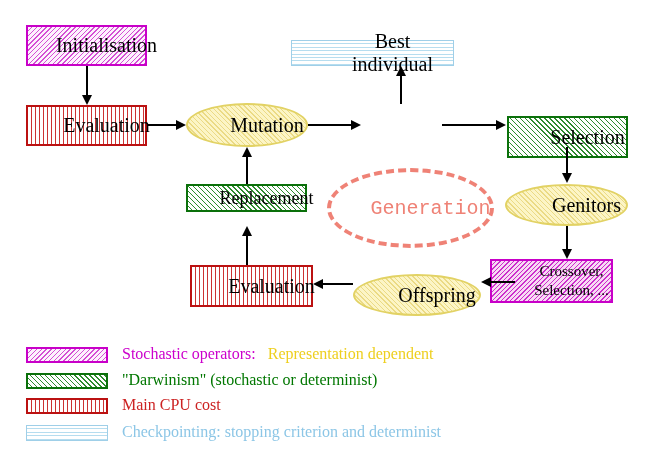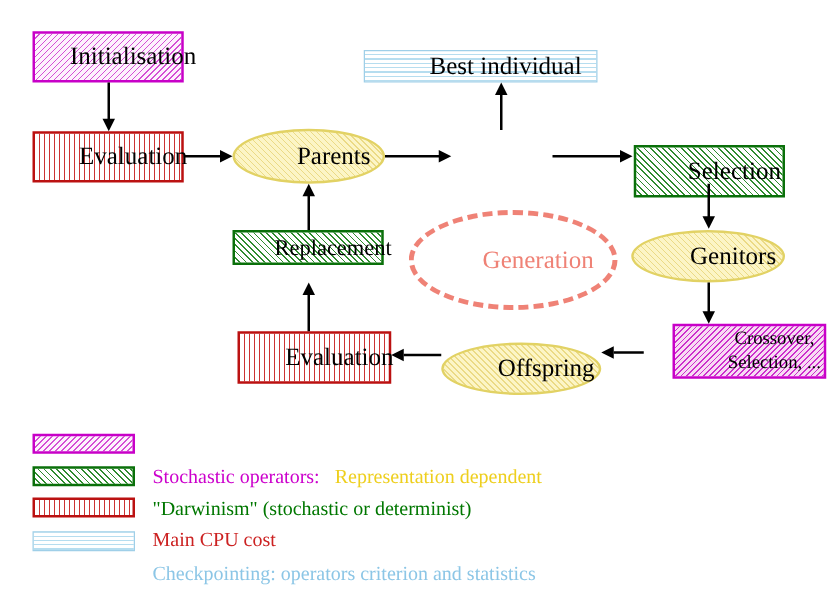--- a/index.html
+++ b/index.html
@@ -33,78 +33,78 @@
     border:1px solid #9fcfe8;
   }
   .p-yellow {
     background:repeating-linear-gradient(45deg,#fcf5c6 0 2.4px,#eBDa85 2.4px 3.4px);
     border:2px solid #e2d264;
   }
   .ellipse { border-radius:50%; }
   .rounded { border-radius:11px; border-width:2px; }
   .dashed-cycle {
     border:4px dashed #ef8276; border-radius:50%;
-    color:#ef8276; background:transparent;
+    color:#ef8276; background:transparent;font-family:Liberation Mono, monospace;
   }
   .twoline { flex-direction:column; font-size:15px; line-height:1.3; }
   
   .ln { position:absolute; background:#000; }
   .ah { position:absolute; width:0; height:0; }
   .ah-right { border-top:5px solid transparent; border-bottom:5px solid transparent; border-left:10px solid #000; }
   .ah-left  { border-top:5px solid transparent; border-bottom:5px solid transparent; border-right:10px solid #000; }
   .ah-up    { border-left:5px solid transparent; border-right:5px solid transparent; border-bottom:10px solid #000; }
   .ah-down  { border-left:5px solid transparent; border-right:5px solid transparent; border-top:10px solid #000; }
   
   .swatch { position:absolute; left:26px; width:82px; height:16px; box-sizing:border-box; }
-  .legend-text { position:absolute; left:122px; font-size:16px; white-space:nowrap;margin-top:28px; }
+  .legend-text { position:absolute; left:122px; font-size:16px; white-space:nowrap; }
   .lg-magenta { color:#cc00cc; }
   .lg-gold    { color:#eecf1e; margin-left:12px; }
   .lg-green   { color:#007700; }
   .lg-red     { color:#cc2222;text-align:center; }
   .lg-cyan    { color:#8cc6e6; }
 </style>
 </head>
 <body>
 
 <div class="canvas">
 
   <div class="node p-magenta" style="left:26px;top:25px;width:121px;height:41px;">
     <span>Initialisation</span>
   </div>
 
   <div class="node p-red" style="left:26px;top:105px;width:121px;height:41px;">
     <span>Evaluation</span>
   </div>
 
   <div class="node p-yellow ellipse" style="left:186px;top:103px;width:122px;height:44px;">
-    <span>Parents</span>
+    <span>Mutation</span>
   </div>
 
-  <div class="node p-cyan" style="left:291px;top:40px;width:187px;height:26px;">
+  <div class="node p-cyan" style="left:291px;top:40px;width:163px;height:26px;">
     <span>Best individual</span>
   </div>
 
 
   <div class="node p-green" style="left:507px;top:116px;width:121px;height:42px;">
     <span>Selection</span>
   </div>
 
   <div class="node p-green" style="left:186px;top:184px;width:121px;height:28px;font-size:18px;">
     <span>Replacement</span>
   </div>
 
   <div class="node dashed-cycle" style="left:327px;top:168px;width:167px;height:80px;">
     <span>Generation</span>
   </div>
 
   <div class="node p-yellow ellipse" style="left:505px;top:184px;width:123px;height:42px;">
     <span>Genitors</span>
   </div>
 
-  <div class="node p-magenta-dense twoline" style="left:538px;top:259px;width:123px;height:44px;">
+  <div class="node p-magenta-dense twoline" style="left:490px;top:259px;width:123px;height:44px;">
     <span>Crossover,</span>
     <span>Selection, ...</span>
   </div>
 
   <div class="node p-yellow ellipse" style="left:353px;top:274px;width:128px;height:42px;">
     <span>Offspring</span>
   </div>
 
   <div class="node p-red" style="left:190px;top:265px;width:123px;height:42px;">
     <span>Evaluation</span>
@@ -161,16 +161,16 @@
       <span class="lg-magenta">Stochastic operators:</span><span class="lg-gold">Representation dependent</span>
     </div>
 
     <div class="swatch p-green" style="top:373px;"></div>
     <div class="legend-text lg-green" style="top:371px;">"Darwinism" (stochastic or determinist)</div>
 
     <div class="swatch p-red" style="top:398px;"></div>
     <div class="legend-text lg-red" style="top:396px;">Main CPU cost</div>
 
     <div class="swatch p-cyan" style="top:425px;border-width:1px;"></div>
-    <div class="legend-text lg-cyan" style="top:423px;">Checkpointing: operators criterion and statistics</div>
+    <div class="legend-text lg-cyan" style="top:423px;">Checkpointing: stopping criterion and determinist</div>
   </div>
 
 </div>
 
 </body></html>

